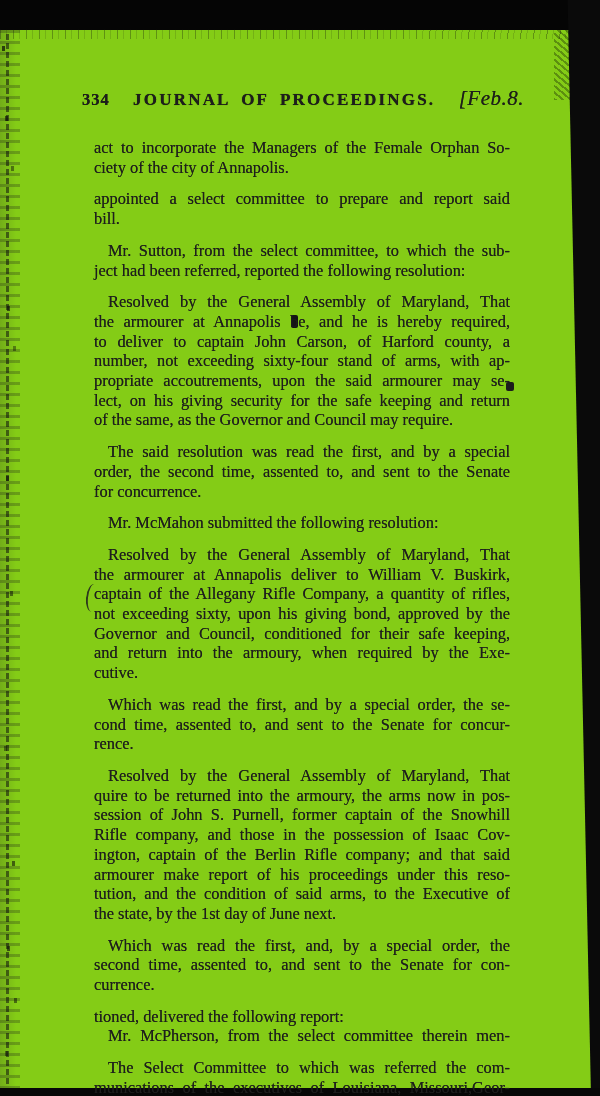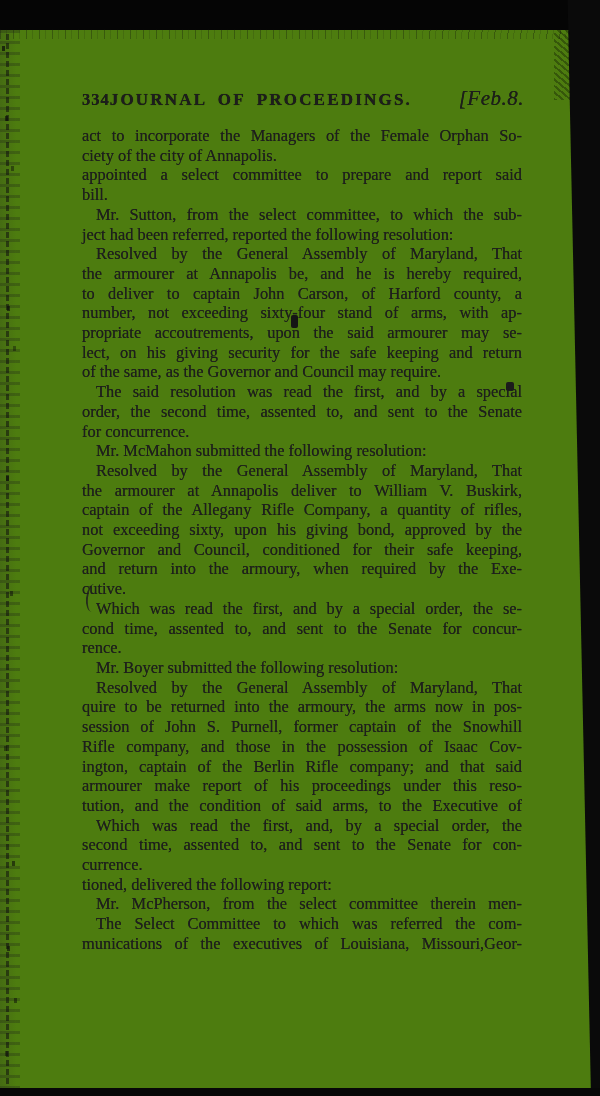--- a/index.html
+++ b/index.html
@@ -1,19 +1,19 @@
 <!DOCTYPE html>
 <html><head>
 <meta charset="utf-8">
 <style>
   html,body{margin:0;padding:0;background:#3a3a3a;}
   .scan{
     position:relative;
     width:600px;height:1096px;
-    background:#4d7c0f;
+    background:#84cc16;
     overflow:hidden;
     font-family:"Liberation Serif", serif;
   }
   
   .bar-top{position:absolute;left:0;top:0;width:600px;height:30px;background:#050505;}
   .seam-top{position:absolute;left:0;top:29px;width:600px;height:10px;
     background:repeating-linear-gradient(93deg, rgba(10,10,10,.55) 0 1px, transparent 1px 6px,
       rgba(10,10,10,.25) 6px 7px, transparent 7px 13px);
     opacity:.55;}
   .bar-bottom{position:absolute;left:0;bottom:0;width:600px;height:8px;background:#070707;}
@@ -43,29 +43,29 @@
     transform:rotate(6deg);}
   .blob-a{position:absolute;left:291px;top:315px;width:7px;height:13px;background:#151515;border-radius:2px;}
   .blob-b{position:absolute;left:506px;top:382px;width:8px;height:9px;background:#1c1c1c;border-radius:2px;}
   
   .header{
     position:absolute;left:82px;top:86px;width:442px;
     display:flex;align-items:baseline;
     color:#1d1d1d;
   }
   .page-number{font-weight:700;font-size:16.5px;letter-spacing:1px;text-shadow:0 0 .6px rgba(0,0,0,.8);}
-  .running-title{flex:1;text-align:left;font-weight:700;font-size:17px;
+  .running-title{flex:1;text-align:center;font-weight:700;font-size:17px;
     letter-spacing:2.2px;word-spacing:5px;text-shadow:0 0 .7px rgba(0,0,0,.85);}
   .header-date{font-style:italic;font-size:21px;letter-spacing:.5px;text-shadow:0 0 .5px rgba(0,0,0,.7);}
   .text-block{
     position:absolute;left:82px;top:126px;width:440px;
     font-size:16.4px;line-height:19.7px;color:#1e1e1e;
     text-shadow:0 0 .5px rgba(20,20,20,.75);
   }
-  .para{margin:0;}
+  .para{margin:12px;}
   .line{white-space:normal;text-align:left;}
   .line.fill{text-align:justify;text-align-last:justify;}
   .line.indent{text-indent:14px;}
 </style>
 </head>
 <body>
 
 <div class="scan">
 
   <div class="bar-top"></div>
@@ -124,30 +124,28 @@
         <div class="line fill">Governor and Council, conditioned for their safe keeping,</div>
         <div class="line fill">and return into the armoury, when required by the Exe-</div>
         <div class="line">cutive.</div>
       </div>
       <div class="para">
         <div class="line fill indent">Which was read the first, and by a special order, the se-</div>
         <div class="line fill">cond time, assented to, and sent to the Senate for concur-</div>
         <div class="line">rence.</div>
       </div>
       <div class="para">
-        <div class="line indent">Mr. Boyer submitted the following resolution:</div>
-      </div>
-      <div class="para">
         <div class="line fill indent">Resolved by the General Assembly of Maryland, That</div>
         <div class="line fill">quire to be returned into the armoury, the arms now in pos-</div>
         <div class="line fill">session of John S. Purnell, former captain of the Snowhill</div>
         <div class="line fill">Rifle company, and those in the possession of Isaac Cov-</div>
         <div class="line fill">ington, captain of the Berlin Rifle company; and that said</div>
         <div class="line fill">armourer make report of his proceedings under this reso-</div>
         <div class="line fill">tution, and the condition of said arms, to the Executive of</div>
+        <div class="line">the state, by the 1st day of June next.</div>
       </div>
       <div class="para">
         <div class="line fill indent">Which was read the first, and, by a special order, the</div>
         <div class="line fill">second time, assented to, and sent to the Senate for con-</div>
         <div class="line">currence.</div>
       </div>
       <div class="para">
         <div class="line">tioned, delivered the following report:</div>
         <div class="line fill indent">Mr. McPherson, from the select committee therein men-</div>
       </div>

